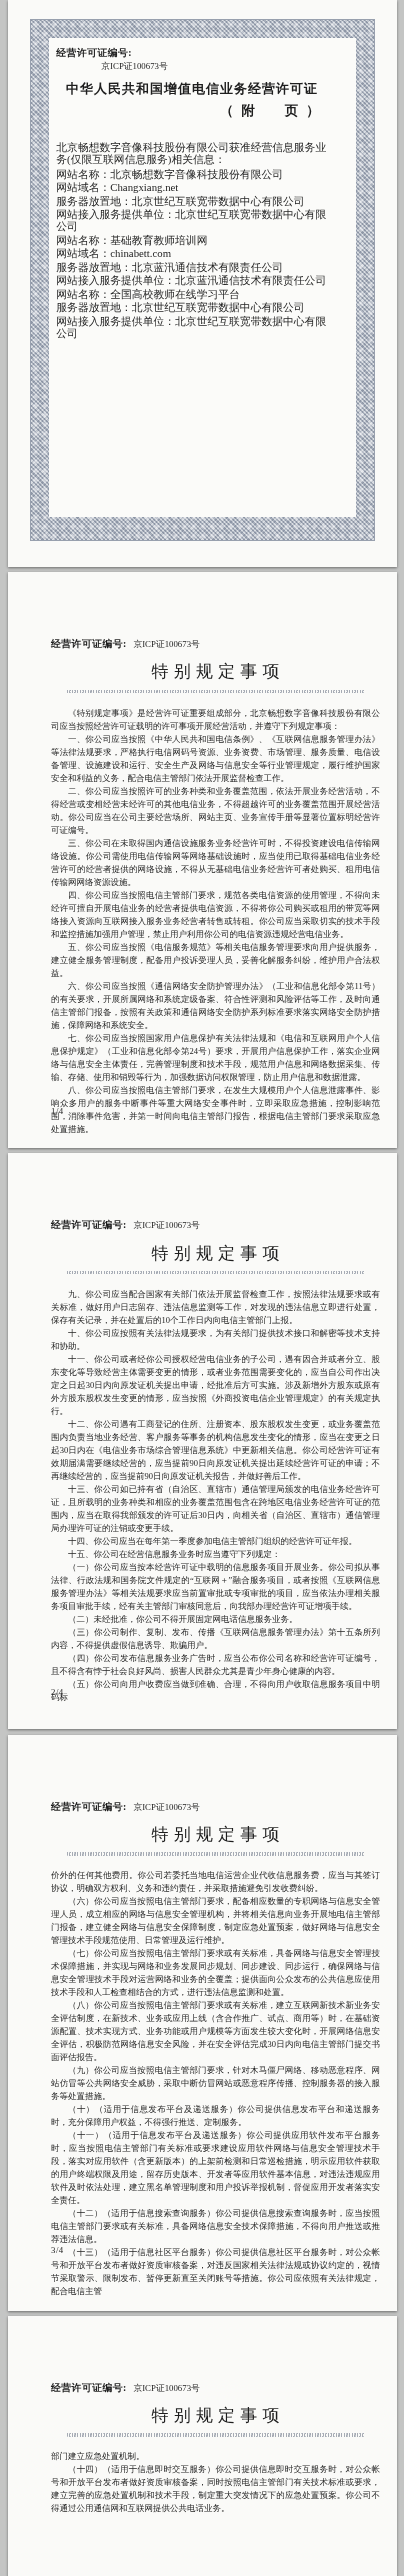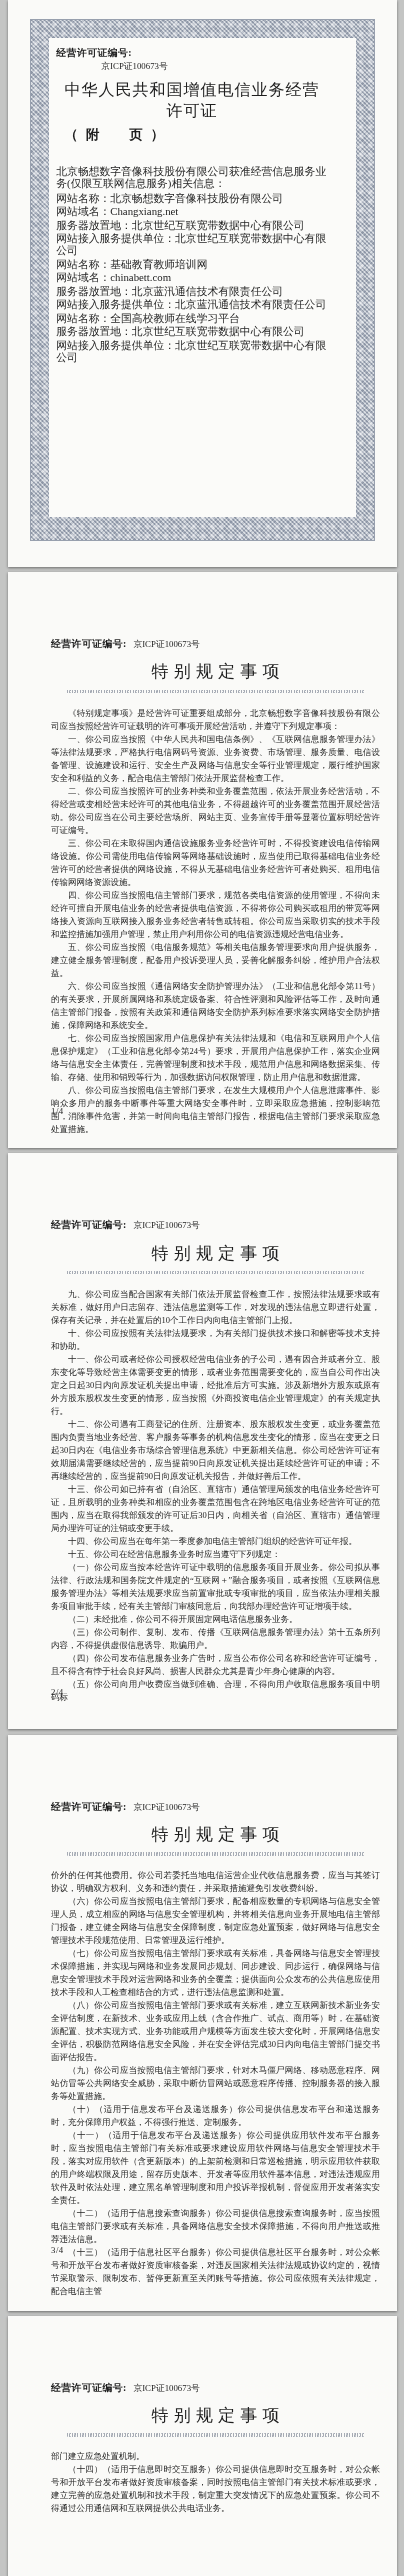--- a/index.html
+++ b/index.html
@@ -35,22 +35,22 @@
     border:0.5px solid #98a0ae;
   }
   .cert-inner{
     background:#fbfbf9;
     height:100%;
     box-sizing:border-box;
     padding:9.3px 28px 0 7.2px;
   }
   .cert-head-label{font-size:9.8px;font-weight:bold;letter-spacing:0.5px;}
   .cert-num{margin:1px 0 0 45px;font-size:8.8px;}
-  .cert-title{margin:7.2px 0 0;text-align:center;font-size:16px;font-weight:normal;letter-spacing:1px;}
-  .cert-sub{margin:3.1px 0 0;text-align:left;font-size:13.4px;font-weight:bold;letter-spacing:8.2px;text-indent:8.2px;}
+  .cert-title{margin:7.2px 0 0;text-align:center;font-size:13px;font-weight:bold;letter-spacing:1px;}
+  .cert-sub{margin:3.1px 0 0;text-align:right;font-size:13.4px;font-weight:bold;letter-spacing:8.2px;text-indent:8.2px;}
   .cert-body{margin-top:21.6px;font-size:10.8px;line-height:12px;}
   .cert-body p{margin:0 0 1.5px;}
   .cert-intro{margin-bottom:2.6px !important;}
   
   .tpage{height:576px;padding:66px 17px 0 43px;}
   .tpage.last{height:558px;margin-bottom:0;}
   .phead{font-size:9.8px;}
   .phead .lab{font-weight:bold;letter-spacing:0.5px;}
   .phead .num{font-size:8.8px;margin-left:4.1px;}
   .ptitle{margin:9.3px 0 0;text-align:center;font-size:17px;font-weight:normal;letter-spacing:5.2px;text-indent:5.2px;}

